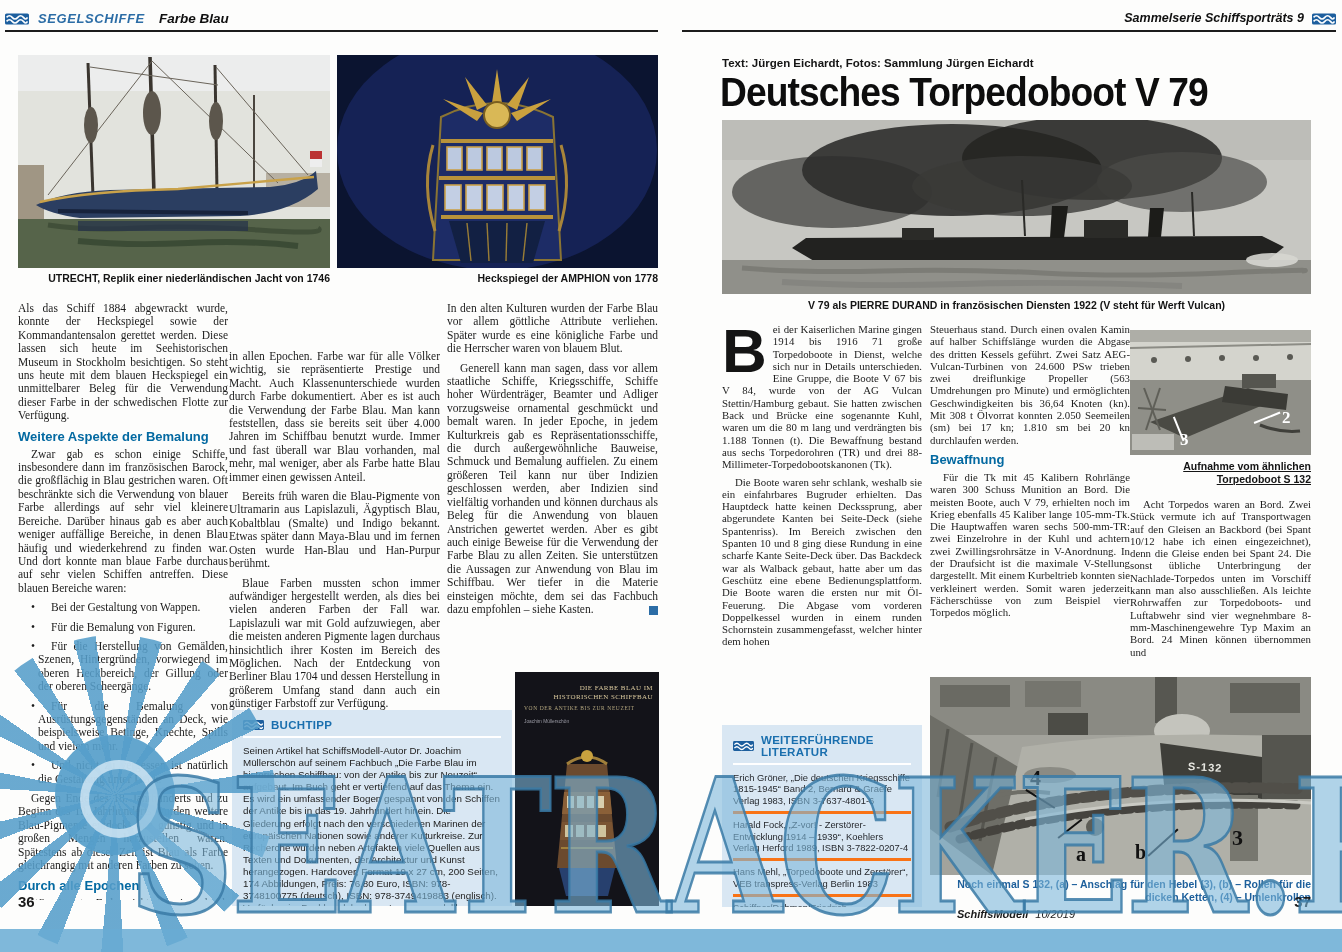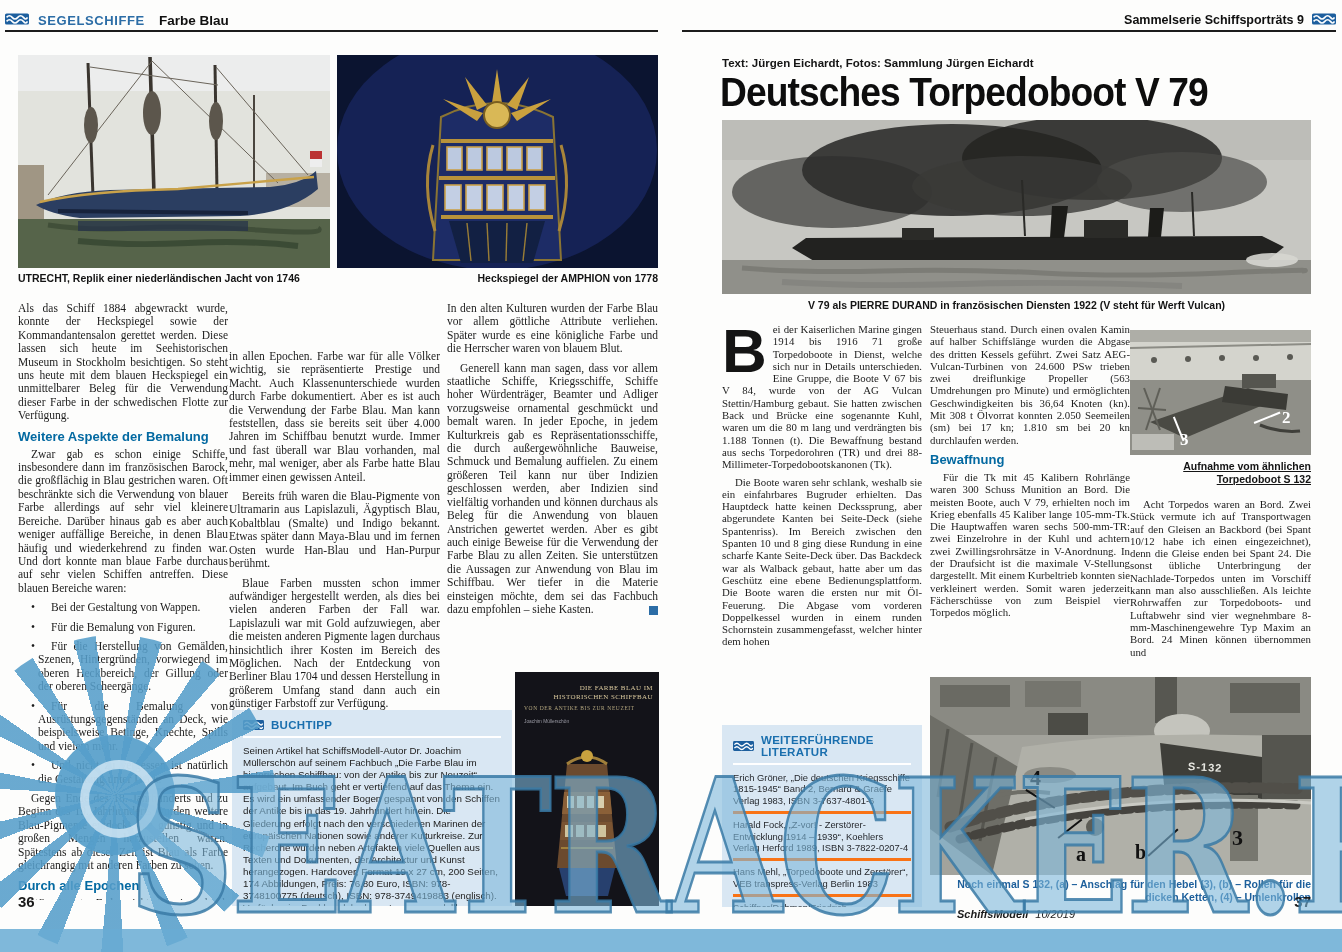--- a/index.html
+++ b/index.html
@@ -3,21 +3,21 @@
 <meta charset="utf-8">
 <style>
   html,body{margin:0;padding:0;background:#e8e8e8;}
   .spread{position:relative;width:1342px;height:952px;background:#fdfdfc;overflow:hidden;
           font-family:"Liberation Serif",serif;color:#1c1c1c;}
   .page{position:absolute;top:0;height:952px;}
   .page.left{left:0;width:671px;}
   .page.right{left:672px;width:670px;}
 
   
-  .page-head{position:absolute;top:11px;display:flex;align-items:center;font-family:"Liberation Sans",sans-serif;}
+  .page-head{position:absolute;top:11px;display:flex;font-family:"Liberation Sans",sans-serif;font-style:italic;}
   .head-rule{position:absolute;top:30px;height:2px;background:#1c1c1c;}
   .sec-label{color:#2c6da6;font-weight:bold;font-size:13px;letter-spacing:.6px;margin-left:9px;}
   .sec-topic{color:#101010;font-weight:bold;font-size:13.5px;margin-left:14px;}
   .right-head{color:#101010;font-weight:bold;font-size:12.5px;margin-right:8px;}
 
   
   .photo{position:absolute;overflow:hidden;background:#9a9a94;}
   .caption{position:absolute;font:bold 10.5px/13px "Liberation Sans",sans-serif;color:#141414;}
   .cap-right{text-align:right;}
   .cap-center{text-align:center;}
@@ -168,21 +168,21 @@
           <line x1="130" y1="168" x2="134" y2="206"></line>
             <line x1="150" y1="168" x2="152" y2="206"></line>
           <line x1="170" y1="168" x2="169" y2="206"></line>
             <line x1="190" y1="168" x2="186" y2="206"></line>
         </g>
         <path d="M96,90 Q84,130 98,176" stroke="#a8853a" stroke-width="3" fill="none"></path>
         <path d="M224,90 Q236,130 222,176" stroke="#a8853a" stroke-width="3" fill="none"></path>
       </svg>
     </div>
 
-    <div class="caption" style="left:18px;top:272px;width:312px;">UTRECHT, Replik einer niederländischen Jacht von 1746</div>
+    <div class="caption" style="left:18px;top:272px;width:312px;text-align:right;">UTRECHT, Replik einer niederländischen Jacht von 1746</div>
     <div class="caption cap-right" style="left:337px;top:272px;width:321px;">Heckspiegel der AMPHION von 1778</div>
 
     <div class="col" style="left:18px;top:302px;width:210px;height:598px;">
       <p class="noind">Als das Schiff 1884 abgewrackt wurde, konnte der Heckspiegel sowie der Kommandantensalon gerettet werden. Diese lassen sich heute im Seehistorischen Museum in Stockholm besichtigen. So steht uns heute mit dem blauen Heckspiegel ein unmittelbarer Beleg für die Verwendung dieser Farbe in der schwedischen Flotte zur Verfügung.</p>
       <div class="colhead">Weitere Aspekte der Bemalung</div>
       <p>Zwar gab es schon einige Schiffe, insbesondere dann im französischen Barock, die großflächig in Blau gestrichen waren. Oft beschränkte sich die Verwendung von blauer Farbe allerdings auf sehr viel kleinere Bereiche. Darüber hinaus gab es aber auch weniger auffällige Bereiche, in denen Blau häufig und wiederkehrend zu finden war. Und dort konnte man blaue Farbe durchaus auf sehr vielen Schiffen antreffen. Diese blauen Bereiche waren:</p>
       <p class="bullet">
           <span class="b">•</span>
           <span class="bt">Bei der Gestaltung von Wappen.</span>
         </p>

